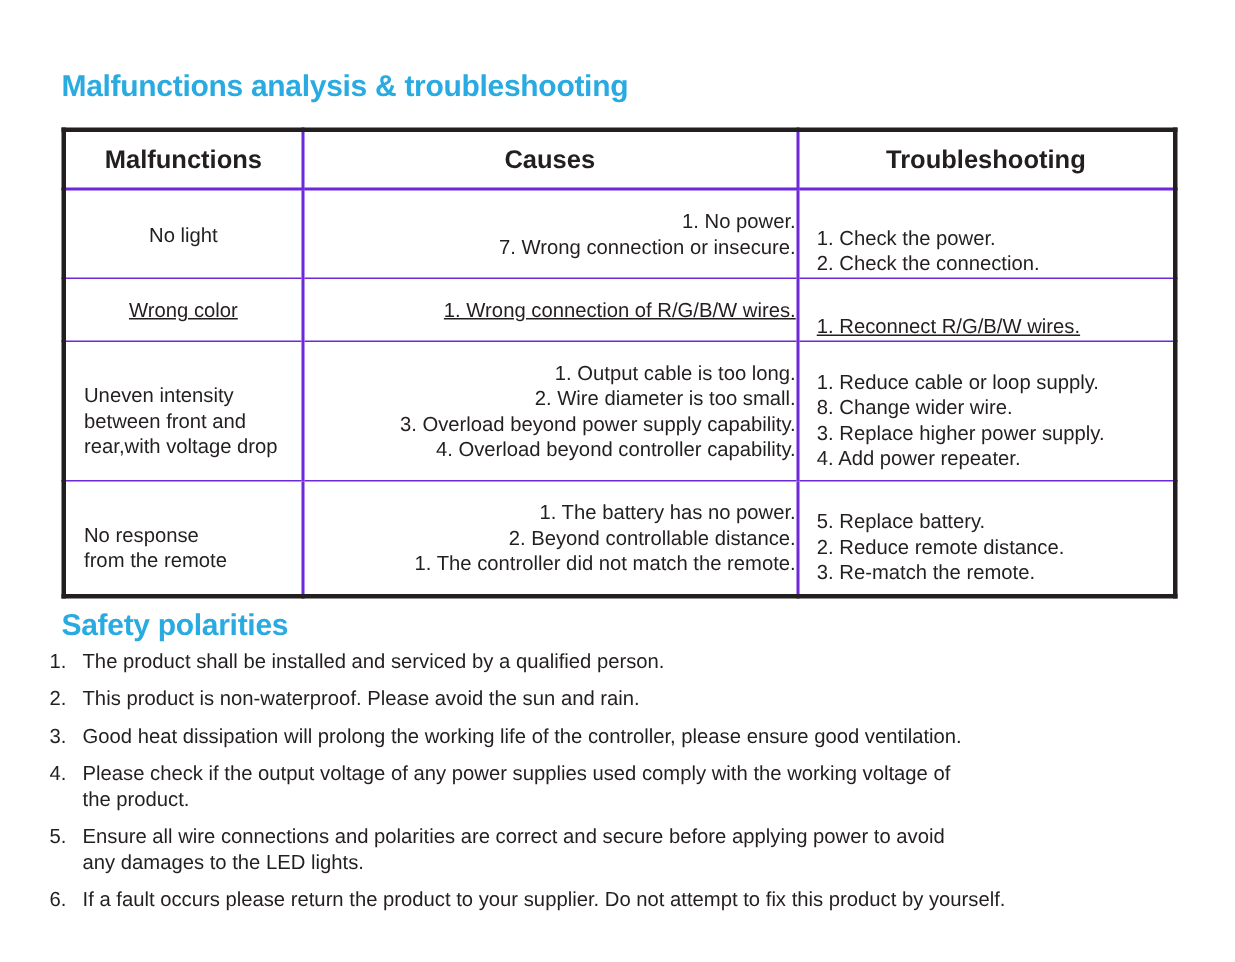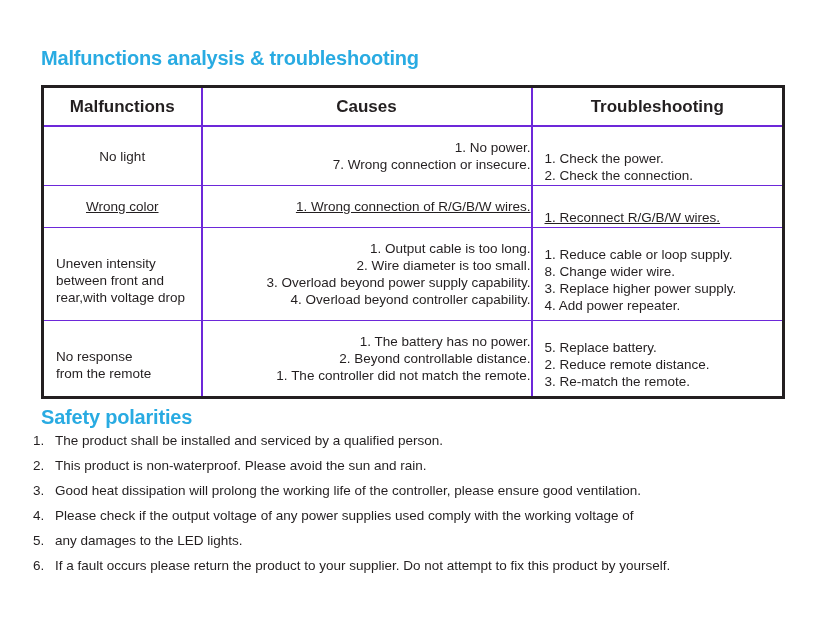--- a/index.html
+++ b/index.html
@@ -242,25 +242,27 @@
     <li>
       <span class="num">3.</span>
       <span class="txt">
         <span class="line">Good heat dissipation will prolong the working life of the controller, please ensure good ventilation.</span>
       </span>
     </li>
     <li>
       <span class="num">4.</span>
       <span class="txt">
         <span class="line">Please check if the output voltage of any power supplies used comply with the working voltage of</span>
+        <span class="line">the product.</span>
       </span>
     </li>
     <li>
       <span class="num">5.</span>
       <span class="txt">
+        <span class="line">Ensure all wire connections and polarities are correct and secure before applying power to avoid</span>
         <span class="line">any damages to the LED lights.</span>
       </span>
     </li>
     <li>
       <span class="num">6.</span>
       <span class="txt">
         <span class="line">If a fault occurs please return the product to your supplier. Do not attempt to fix this product by yourself.</span>
       </span>
     </li>
   </ul>

